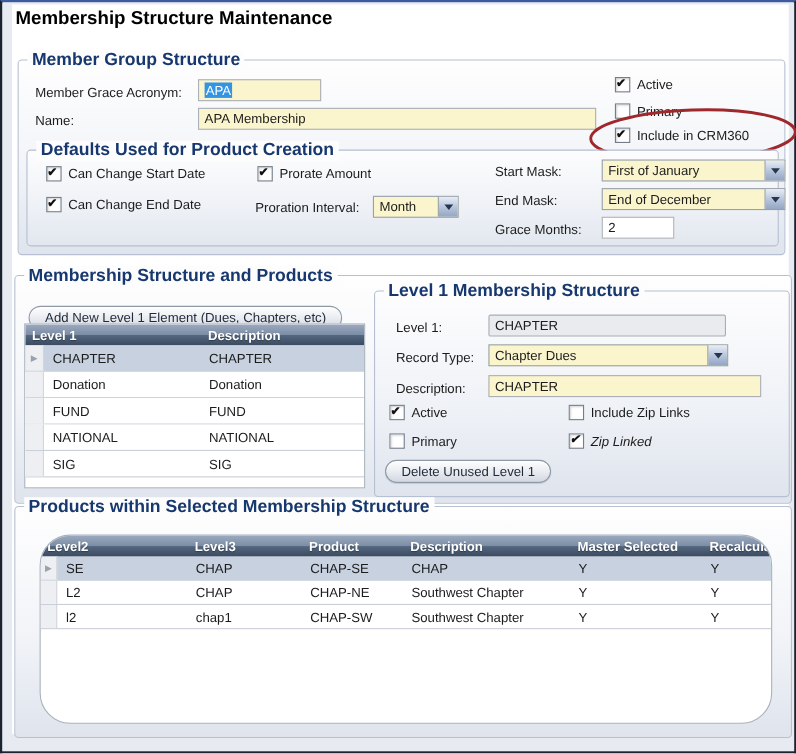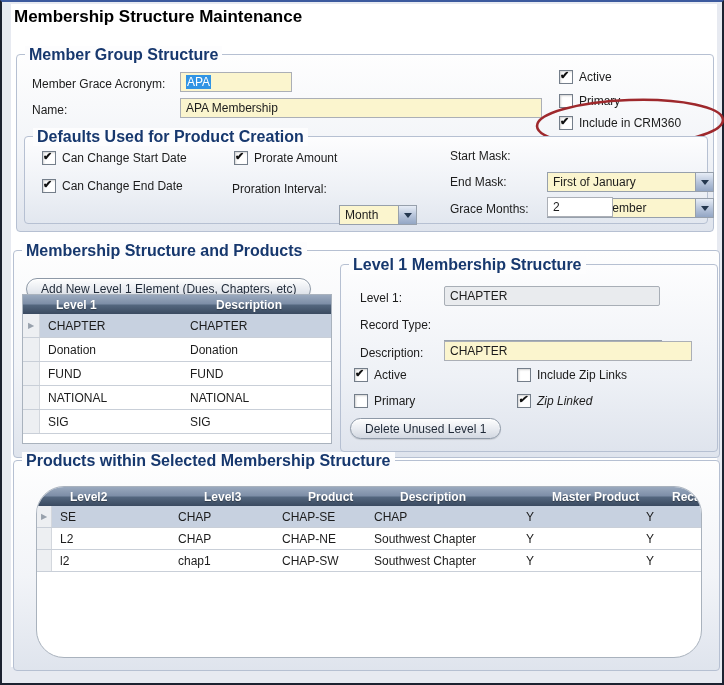--- a/index.html
+++ b/index.html
@@ -10,34 +10,34 @@
   
   .groupbox{position:absolute;border:1px solid #b6c0d2;border-radius:4px;background:linear-gradient(180deg,#fefefe 0%,#f2f4f8 55%,#dfe4ed 100%);}
   .legend{position:absolute;top:-9px;left:8px;background:#fdfdfe;padding:0 4px;font-weight:bold;color:#17386e;font-size:16px;white-space:nowrap;}
   .lbl{position:absolute;white-space:nowrap;color:#1c1c1c;}
   
   .tbox{position:absolute;height:20px;box-sizing:border-box;border:1px solid #abafb6;background:#fbf5ce;padding:2px 5px;line-height:15px;white-space:nowrap;overflow:hidden;}
   .tbox.white{background:#ffffff;}
   .tbox.disabled{background:#e9ebee;border-color:#a8aeb6;border-radius:2px;}
   .txtsel{background:#3194e4;color:#fff;padding:0 1px;}
   
-  .combo{position:absolute;height:20px;box-sizing:border-box;border:1px solid #97a0ac;background:#fbf5ce;display:flex;align-items:stretch;margin-top:27px;}
+  .combo{position:absolute;height:20px;box-sizing:border-box;border:1px solid #97a0ac;background:#fbf5ce;display:flex;align-items:stretch;}
   .combo-val{flex:1;padding:2px 5px;line-height:14px;white-space:nowrap;overflow:hidden;}
   .combo-btn{width:17px;border-left:1px solid #97a0ac;background:linear-gradient(180deg,#e7edf6 0%,#b9c6dc 50%,#93a6c4 100%);display:flex;align-items:center;justify-content:center;}
   .tri{width:0;height:0;border-left:4px solid transparent;border-right:4px solid transparent;border-top:5px solid #24374f;}
   
   .cb{position:absolute;display:flex;align-items:center;gap:6px;height:14px;}
   .cbbox{width:12px;height:12px;background:#fff;border:1px solid #747e8a;box-shadow:inset 1px 1px 2px rgba(0,0,0,0.18);position:relative;flex:0 0 auto;}
   .cbbox.checked::after{content:"\2714";position:absolute;left:0px;top:-2px;font-size:11px;font-weight:bold;color:#111;}
   .cblabel{white-space:nowrap;}
   
   .pill{position:absolute;height:22px;box-sizing:border-box;border:1px solid #8e99a7;border-radius:11px;background:linear-gradient(180deg,#fefefe 0%,#e9ecf1 50%,#d3d8e1 100%);box-shadow:inset 0 1px 0 #fff,0 1px 1px rgba(0,0,0,0.12);color:#1f2937;font-size:12px;display:inline-flex;align-items:center;padding:0 14px;white-space:nowrap;cursor:default;}
   
   .grid{position:absolute;background:#fff;border:1px solid #a9b2bd;box-sizing:border-box;overflow:hidden;}
-  .g-head{display:flex;height:19px;align-items:center;background:linear-gradient(180deg,#9aa9be 0%,#7c8da6 48%,#54677f 52%,#3a4a60 100%);color:#fff;font-weight:bold;padding-left:27px;}
+  .g-head{display:flex;height:19px;align-items:center;background:linear-gradient(180deg,#9aa9be 0%,#7c8da6 48%,#54677f 52%,#3a4a60 100%);color:#fff;font-weight:bold;}
   .g-hcell{box-sizing:border-box;padding-left:6px;white-space:nowrap;overflow:hidden;text-shadow:0 1px 1px rgba(0,0,0,0.35);}
   .g-row{display:flex;align-items:stretch;border-bottom:1px solid #c9cfd8;background:#fff;}
   .g-row.sel{background:#c7d1e0;}
   .g-selcell{background:#edeff2;border-right:1px solid #d3d7dd;display:flex;align-items:center;justify-content:center;flex:0 0 auto;}
   .selarrow{font-size:8px;color:#98a1ac;line-height:1;}
   .g-cell{box-sizing:border-box;white-space:nowrap;overflow:hidden;display:flex;align-items:center;}
   #level1-grid .g-row{height:23px;}
   #level1-grid .g-selcell{width:16px;}
   #level1-grid .g-hcell.c0{width:166px;}
   #level1-grid .g-hcell.c1{flex:1;padding-left:0;}
@@ -206,21 +206,21 @@
 
   <div class="groupbox" style="left:11px;top:458px;width:705px;height:209px;">
     <span class="legend">Products within Selected Membership Structure</span>
   </div>
   <div class="grid" id="products-grid" style="left:34px;top:484px;width:666px;height:172px;border-radius:28px;">
       <div class="g-head">
         <div class="g-hcell c0">Level2</div>
         <div class="g-hcell c1">Level3</div>
         <div class="g-hcell c2">Product</div>
         <div class="g-hcell c3">Description</div>
-        <div class="g-hcell c4">Master Product</div>
+        <div class="g-hcell c4">Master Selected</div>
         <div class="g-hcell c5">Recalculate</div>
       </div>
       <div class="g-row sel">
         <div class="g-selcell">
           <span class="selarrow">▶</span>
         </div>
         <div class="g-cell c0">SE</div>
         <div class="g-cell c1">CHAP</div>
         <div class="g-cell c2">CHAP-SE</div>
         <div class="g-cell c3">CHAP</div>

